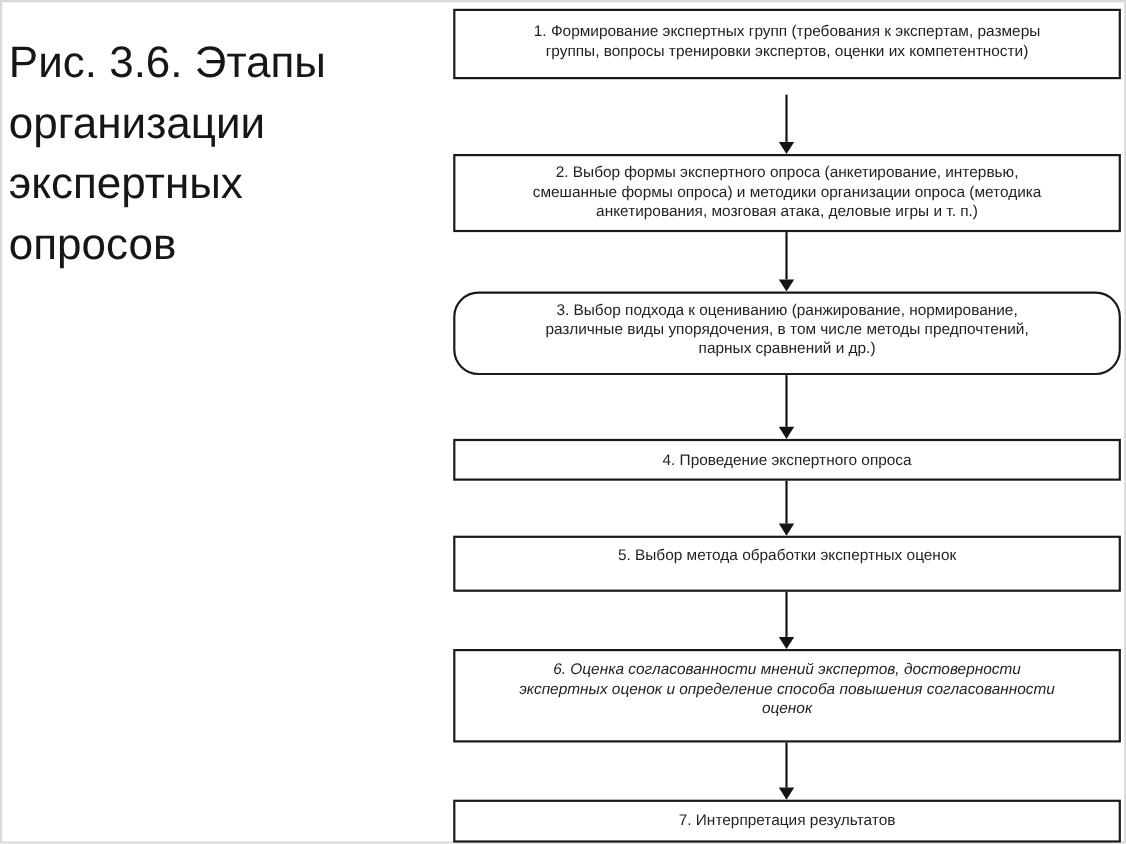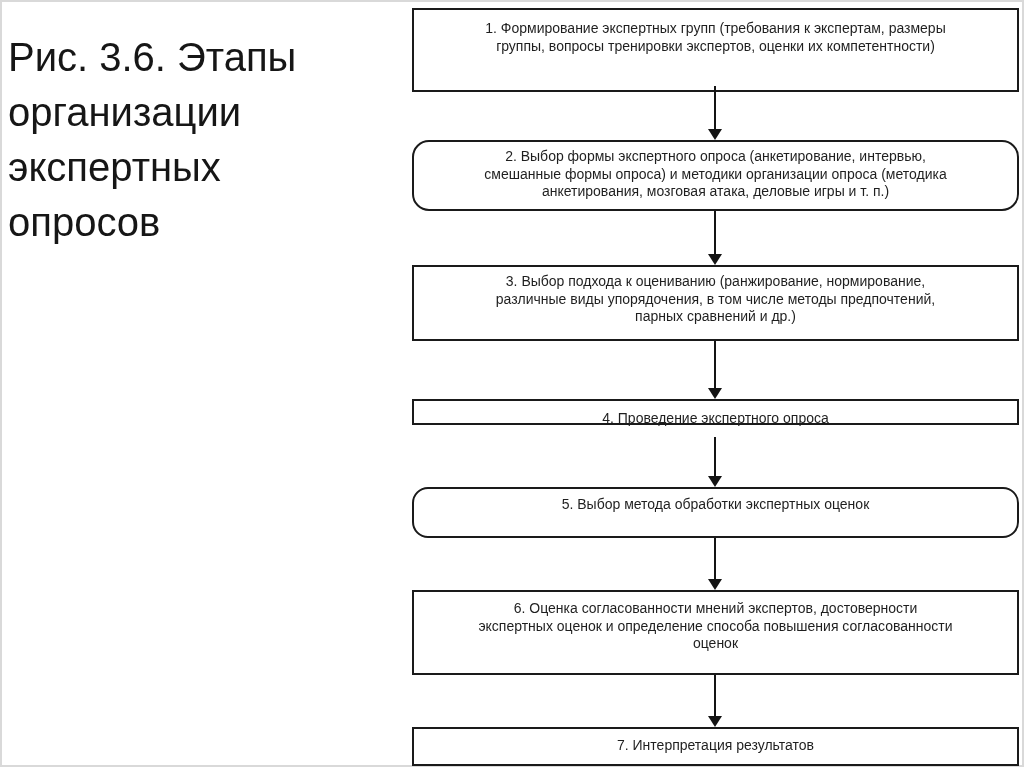--- a/index.html
+++ b/index.html
@@ -35,26 +35,26 @@
     box-sizing: border-box;
     border: 2px solid #1a1a1a;
     background: #ffffff;
     text-align: center;
     font-size: 14px;
     line-height: 17.5px;
     color: #1f1f1f;
     padding: 0 12px;
   }
   .box span { white-space: pre-line; display: block; }
-  .box1 { top: 8px;   height: 84px; padding-top: 10px; }
-  .box2 { top: 140px; height: 71px; padding-top: 6px; border-radius: 17px;  }
-  .box3 { top: 265px; height: 76px; padding-top: 6px;  }
-  .box4 { top: 399px; height: 26px; padding-top: 9px;  }
-  .box5 { top: 487px; height: 51px; padding-top: 7px; border-radius: 16px;  }
-  .box6 { top: 590px; height: 85px; padding-top: 8px;  }
+  .box1 { top: 8px;   height: 64px; padding-top: 10px; }
+  .box2 { top: 140px; height: 71px; padding-top: 6px;  }
+  .box3 { top: 265px; height: 76px; padding-top: 6px; border-radius: 23px;  }
+  .box4 { top: 399px; height: 38px; padding-top: 9px;  }
+  .box5 { top: 487px; height: 51px; padding-top: 7px;  }
+  .box6 { top: 590px; height: 85px; padding-top: 8px; font-style: italic;  }
   .box7 { top: 727px; height: 39px; padding-top: 8px;  }
   
   .arrow {
     position: absolute;
     left: 701px;
     width: 28px;
     display: flex;
     flex-direction: column;
     align-items: center;
   }

